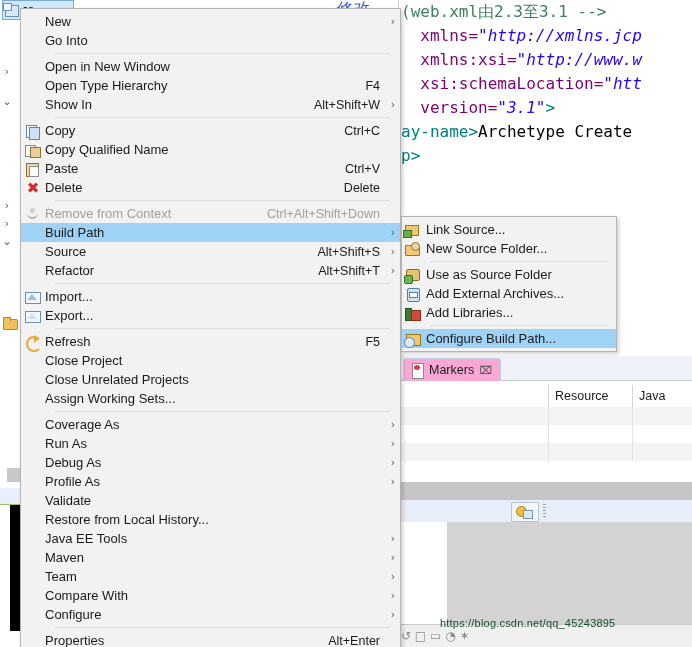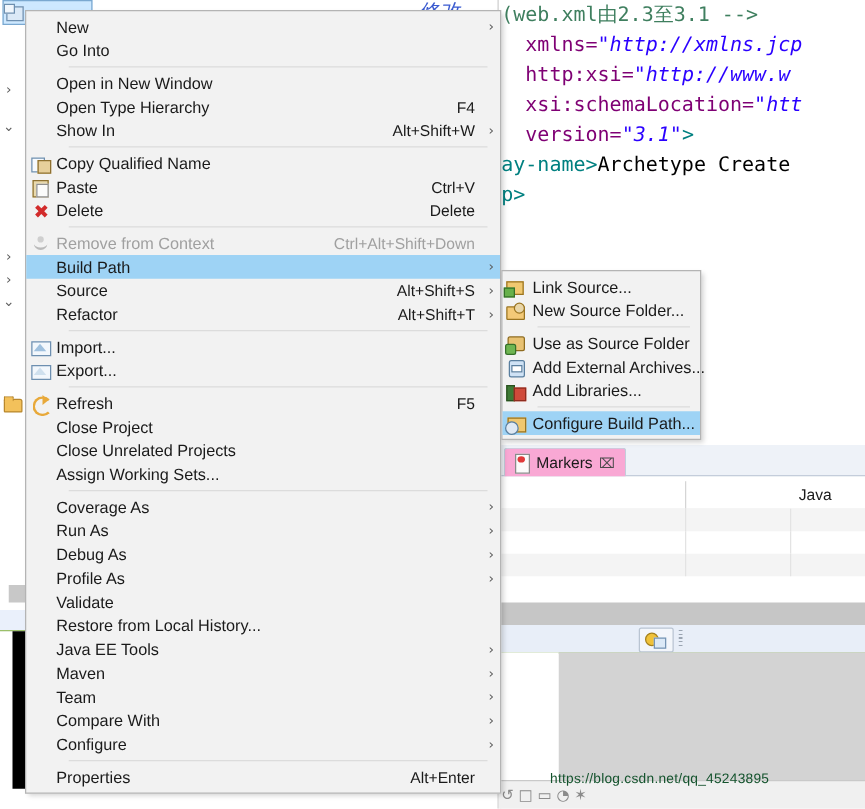--- a/index.html
+++ b/index.html
@@ -365,21 +365,21 @@
   .sep {
     height: 1px;
     background: #dcdcdc;
     margin: 3px 10px 3px 34px;
   }
 
   
   .sub-menu {
     position: absolute;
     left: 401px; top: 216px;
-    width: 160px;
+    width: 216px;
     background: #f2f2f2;
     border: 1px solid #b4b4b4;
     box-shadow: 2px 2px 4px rgba(0,0,0,0.18);
     padding: 3px 0;
     box-sizing: border-box;
   }
   .sub-menu .mi { height: 19px; font-size: 13px; }
   .sub-menu .sep { margin: 3px 8px 3px 28px; }
   .ic-copy::before {
     content: ""; position: absolute; left: 5px; top: 2px;
@@ -566,41 +566,42 @@
     <div class="grey-chip"></div>
     <div class="blue-chip"></div>
     <div class="black-bar"></div>
   </div>
 
   <div class="editor-ruler"></div>
   <div class="bg-editor">
     <div id="code-host">
         <div class="code-line" style="top: 2px;"><span class="c-comment">(web.xml由2.3至3.1 --&gt;</span></div>
         <div class="code-line" style="top: 26px;"><span class="c-attr">  xmlns=</span><span class="c-val">"http://xmlns.jcp</span></div>
-        <div class="code-line" style="top: 50px;"><span class="c-attr">  http:xsi=</span><span class="c-val">"http://www.w</span></div>
+        <div class="code-line" style="top: 50px;"><span class="c-attr">  xmlns:xsi=</span><span class="c-val">"http://www.w</span></div>
         <div class="code-line" style="top: 74px;"><span class="c-attr">  xsi:schemaLocation=</span><span class="c-val">"htt</span></div>
         <div class="code-line" style="top: 98px;"><span class="c-attr">  version=</span><span class="c-val">"3.1"</span><span class="c-tag">&gt;</span></div>
         <div class="code-line" style="top: 122px;"><span class="c-tag">ay-name&gt;</span><span class="c-txt">Archetype Create</span></div>
         <div class="code-line" style="top: 146px;"><span class="c-tag">p&gt;</span></div>
       </div>
   </div>
   <div class="ink" style="left:334px; top:-2px;">修改</div>
 
   <div class="markers-view">
     <div class="view-tabbar">
       <div class="view-tab">
         <span class="marker-icon"></span>
         <span>Markers</span>
         <span class="tab-close">⌧</span>
       </div>
     </div>
 
     <div class="mk-table">
       <div class="mk-head">
         <div class="mk-col c0"></div>
+        <div class="mk-col c1">Resource</div>
         <div class="mk-col c2">Java</div>
       </div>
       <div class="mk-row alt" style="top:22px;">
         <div class="cell c0"></div>
         <div class="cell c1"></div>
         <div class="cell c2"></div>
       </div>
       <div class="mk-row" style="top:40px;">
         <div class="cell c0"></div>
         <div class="cell c1"></div>
@@ -653,20 +654,26 @@
         <span class="acc">F4</span>
         <span class="arw"></span>
       </div>
       <div class="mi">
         <span class="ico"></span>
         <span class="lbl">Show In</span>
         <span class="acc">Alt+Shift+W</span>
         <span class="arw">›</span>
       </div>
       <div class="sep"></div>
+      <div class="mi">
+        <span class="ico ic-copy"></span>
+        <span class="lbl">Copy</span>
+        <span class="acc">Ctrl+C</span>
+        <span class="arw"></span>
+      </div>
       <div class="mi">
         <span class="ico ic-copyq"></span>
         <span class="lbl">Copy Qualified Name</span>
         <span class="arw"></span>
       </div>
       <div class="mi">
         <span class="ico ic-paste"></span>
         <span class="lbl">Paste</span>
         <span class="acc">Ctrl+V</span>
         <span class="arw"></span>

